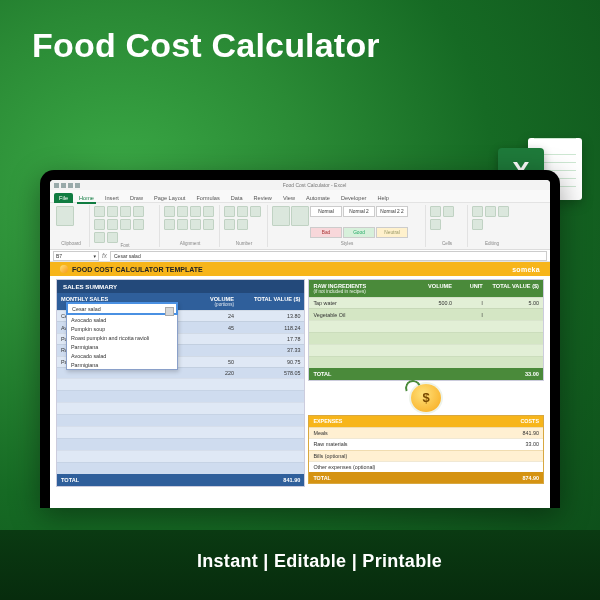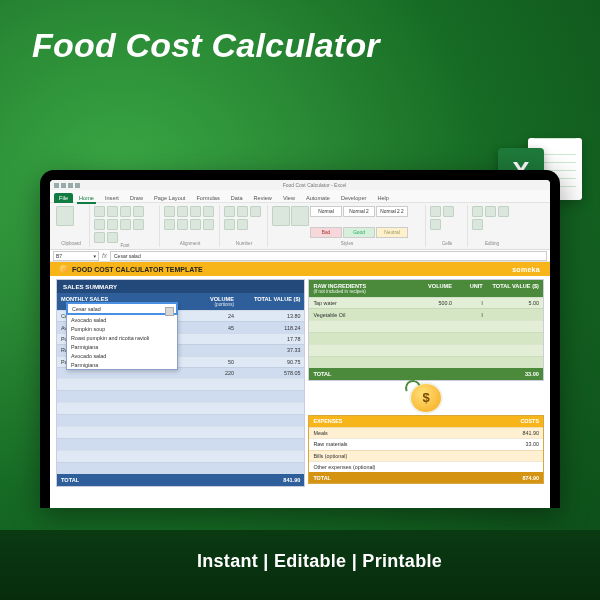--- a/index.html
+++ b/index.html
@@ -1,17 +1,17 @@
 <!DOCTYPE html>
 <html><head>
 <meta charset="utf-8">
 <style>
   body { margin:0; font-family: Arial, Helvetica, sans-serif; background:#fff; }
   .canvas { width:600px; height:600px; background: radial-gradient(ellipse at 20% 30%, #3aa845 0%, #2a8a35 28%, #166a24 55%, #0c4a18 100%); position:relative; overflow:hidden; }
-  .hero-title { color:#fff; font-size:34px; font-weight:700; line-height:1.15; padding:26px 0 0 32px; letter-spacing:.2px;font-style:italic; }
+  .hero-title { color:#fff; font-size:34px; font-weight:700; line-height:1.15; padding:26px 0 0 32px; letter-spacing:.2px; }
   .excel-logo { position:absolute; right:18px; top:130px; width:84px; height:84px; }
   .excel-logo .sheet { position:absolute; right:0; top:8px; width:54px; height:62px; background:#fff; border-radius:3px; box-shadow:0 4px 12px rgba(0,0,0,.25); }
   .excel-logo .sheet::before, .excel-logo .sheet::after { content:""; position:absolute; left:6px; right:6px; height:1px; background:#cde7d2; }
   .excel-logo .sheet::before { top:16px; box-shadow:0 8px 0 #cde7d2,0 16px 0 #cde7d2,0 24px 0 #cde7d2,0 32px 0 #cde7d2; }
   .excel-logo .badge { position:absolute; left:0; top:18px; width:46px; height:46px; background:#1e7a3a; border-radius:4px; box-shadow:0 3px 10px rgba(0,0,0,.3); display:flex; align-items:center; justify-content:center; color:#fff; font-weight:800; font-size:26px; }
 
   .laptop-wrap { position:absolute; left:50%; transform:translateX(-50%); top:170px; width:520px; }
   .screen-bezel { background:#000; border-radius:14px 14px 0 0; padding:10px 10px 0; box-shadow:0 8px 30px rgba(0,0,0,.4); }
   .screen { background:#fff; height:328px; border-radius:4px 4px 0 0; overflow:hidden; display:flex; flex-direction:column; font-size:6.4px; color:#333; }
 

